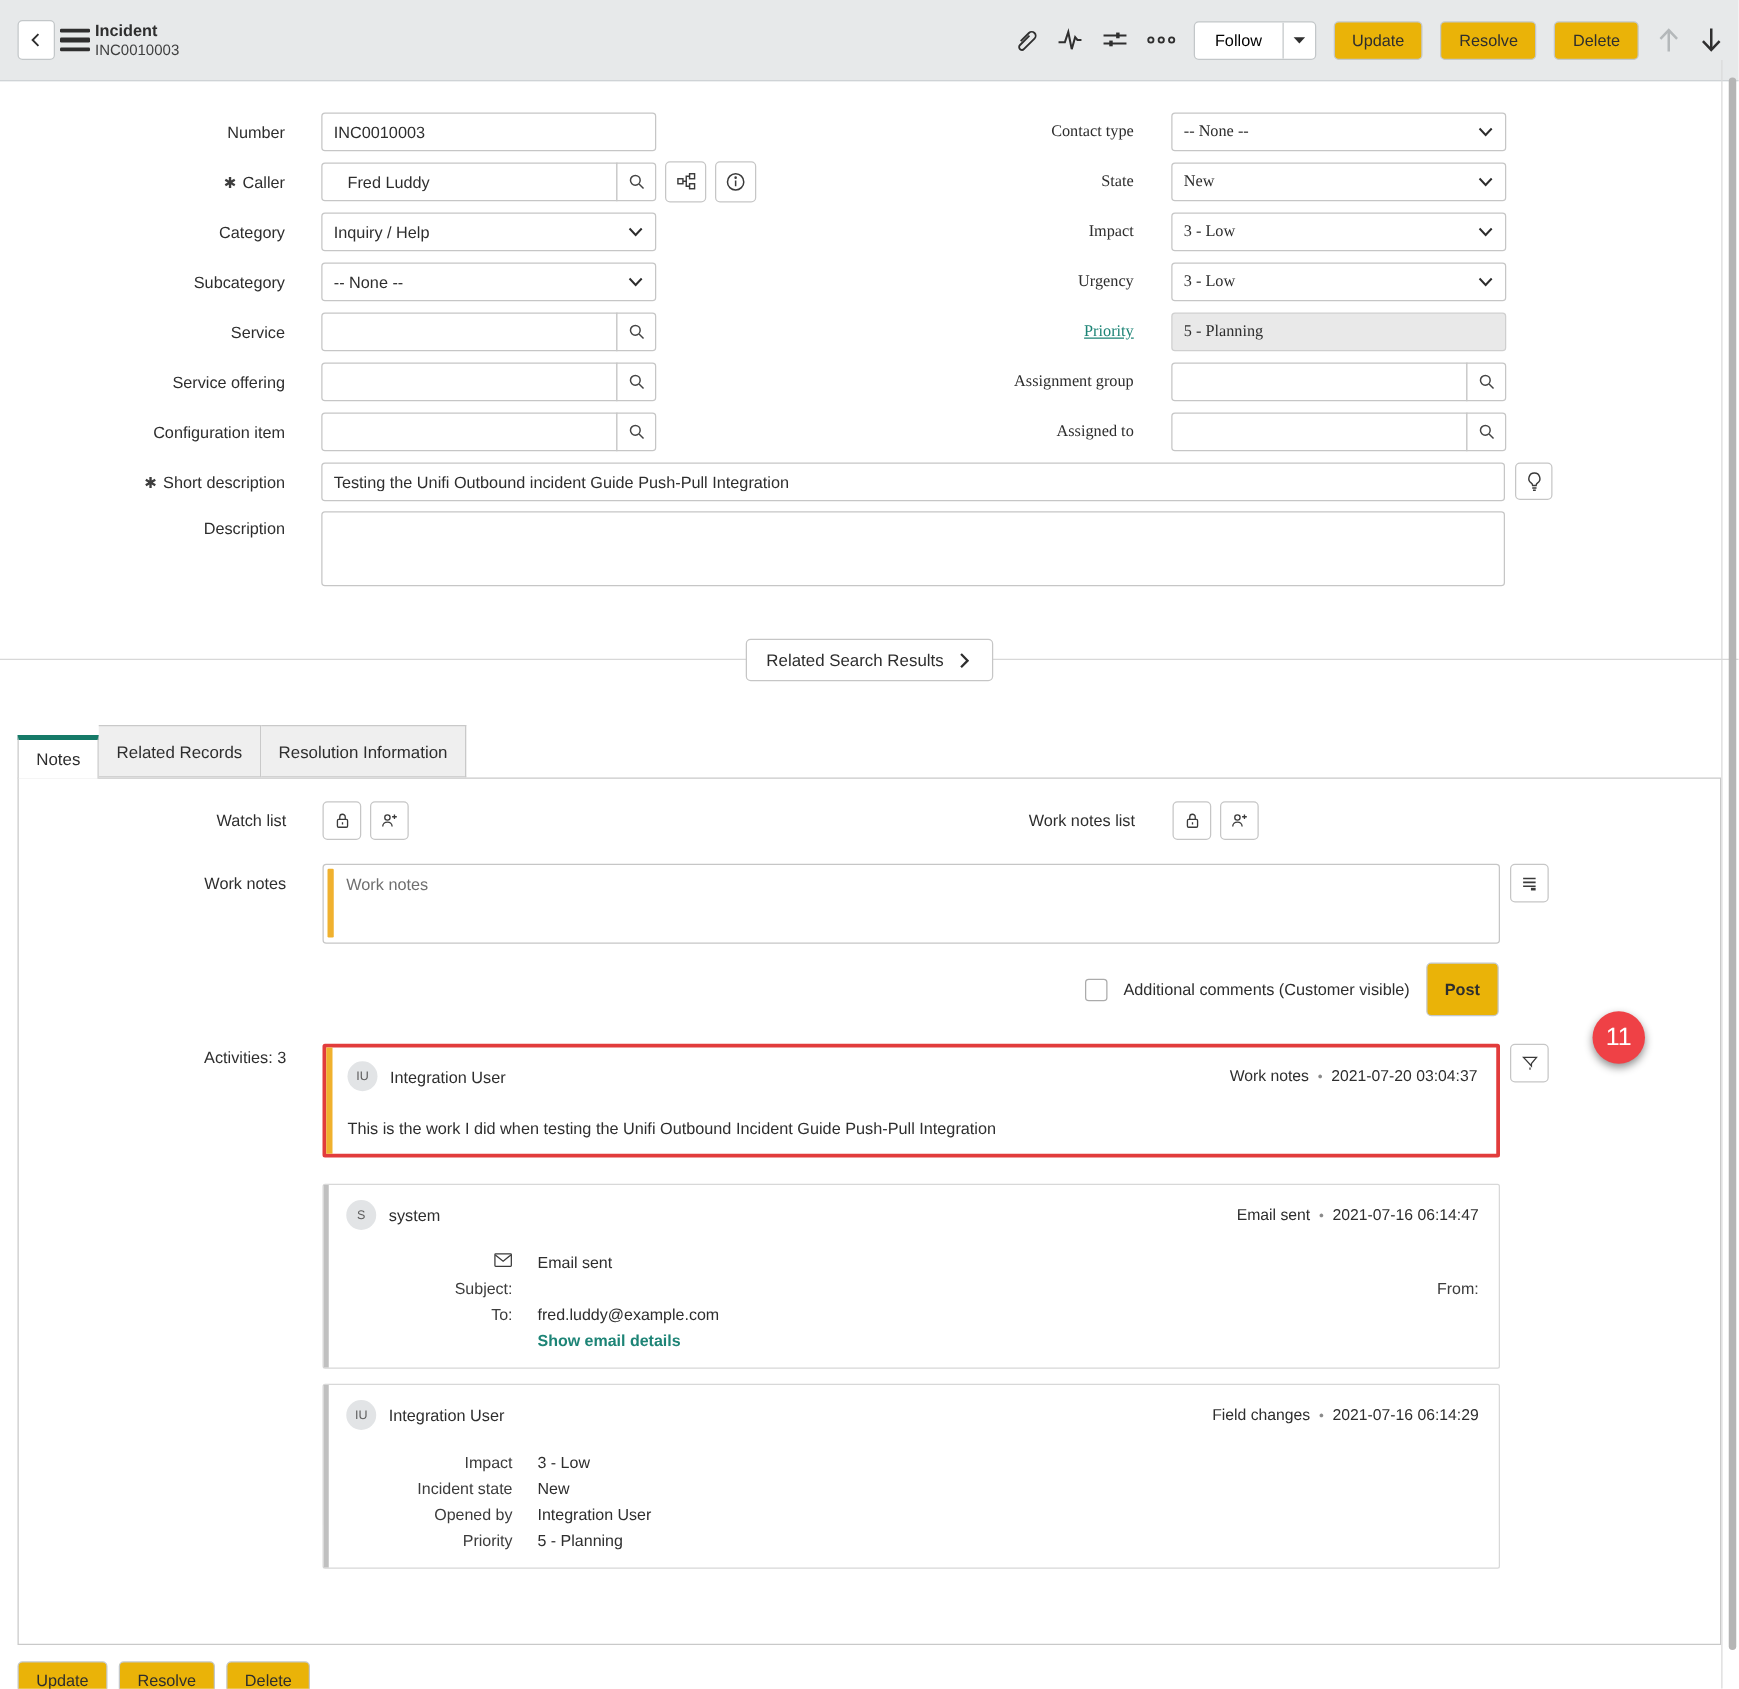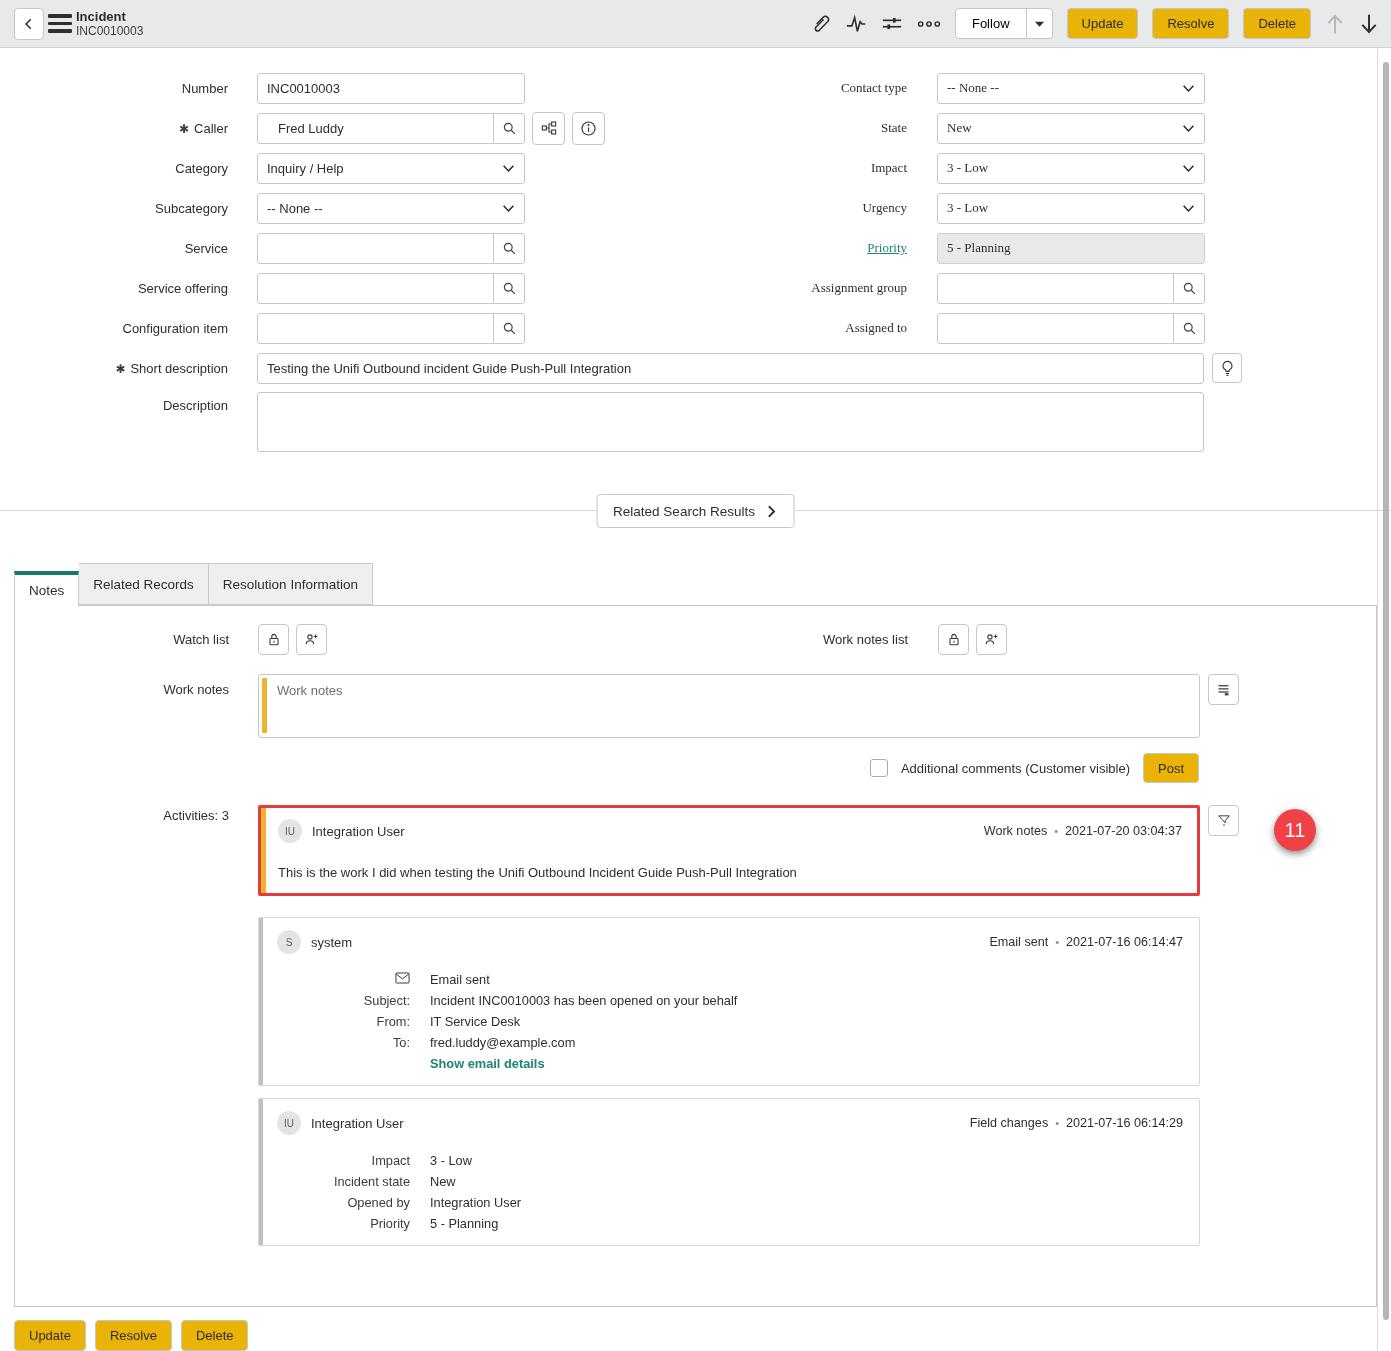--- a/index.html
+++ b/index.html
@@ -6,21 +6,21 @@
   html,body { margin:0; padding:0; }
   body {
     width:1391px; height:1351px; position:relative; overflow:hidden;
     background:#ffffff; color:#2e2e2e;
     font-family:"Liberation Sans", sans-serif; font-size:13px;
   }
   svg { display:block; }
 
   
   .hdr {
-    height:48px; background:#e7e9ea; border-bottom:1px solid #cfd3d6;
+    height:65px; background:#e7e9ea; border-bottom:1px solid #cfd3d6;
     display:flex; align-items:center; padding:0 12px 0 14px; 
   }
   .back-btn {
     width:30px; height:32px; background:#fff; border:1px solid #c3c7c9; border-radius:4px;
     display:flex; align-items:center; justify-content:center; color:#2f2f2f; cursor:pointer;
   }
   .burger { width:24px; display:flex; flex-direction:column; gap:4px; margin:0 4px; cursor:pointer; }
   .burger span { height:3.5px; background:#2f2f2f; border-radius:1px; }
   .titles { line-height:1.2; }
   .t1 { font-weight:600; font-size:13px; }
@@ -119,21 +119,21 @@
     width:942px; height:64px; border:1px solid #c6c6c6; border-radius:3px; resize:none;
     font-family:inherit; font-size:13px; padding:8px 10px 8px 18px; outline:none;
   }
   .wn-ta::placeholder { color:#6f6f6f; opacity:1; }
   .wn-bar { position:absolute; left:4px; top:4px; bottom:8px; width:5px; background:#f0b12e; border-radius:1px; }
   .wn-side { margin-left:8px; }
 
   .cmt-row { display:flex; align-items:center; justify-content:flex-end; margin-top:12px; padding-right:177px; gap:13px; }
   .chkbox { width:18px; height:18px; border:1px solid #ababab; border-radius:3px; background:#fff; cursor:pointer; }
   .cmt-label { font-size:13px; }
-  .post-btn { height:30px; }
+  .post-btn { height:43px;font-weight:bold; }
 
   .acts { display:flex; align-items:flex-start; margin-top:22px; }
   .acts .flabel { width:243px; padding-right:29px; padding-top:3px; }
   .cards { width:942px; display:flex; flex-direction:column; }
   .filter-btn { margin-left:8px; }
 
   .card { position:relative; border:1px solid #d8d8d8; border-radius:2px; background:#fff; padding:12px 16px 14px 18px; }
   .card .bar { position:absolute; left:0; top:0; bottom:0; width:4px; background:#c0c0c0; }
   .card.hl { border:3px solid #e23c3c; padding:11px 15px 13px 17px; }
   .card.hl .bar { width:5px; background:#f0b12e; }
@@ -589,23 +589,21 @@
           </div>
           <div class="kv">
             <div class="icon-k">
               <svg width="15" height="12" viewBox="0 0 24 19" fill="none" stroke="currentColor" stroke-width="1.6">
                   <rect x="1.5" y="1.5" width="21" height="16" rx="1"></rect>
                   <polyline points="2 3 12 11 22 3"></polyline>
                 </svg>
             </div>
             <div class="v">Email sent</div>
             <div class="k">Subject:</div>
-            <div class="v">Incident INC0010003 has been opened on your behalf</div>
             <div class="k">From:</div>
-            <div class="v">IT Service Desk</div>
             <div class="k">To:</div>
             <div class="v">fred.luddy@example.com</div>
             <div class="k"></div>
             <div class="v"><a class="tlink">Show email details</a></div>
           </div>
         </div>
 
         <div class="card c3">
           <div class="bar"></div>
           <div class="chead">

